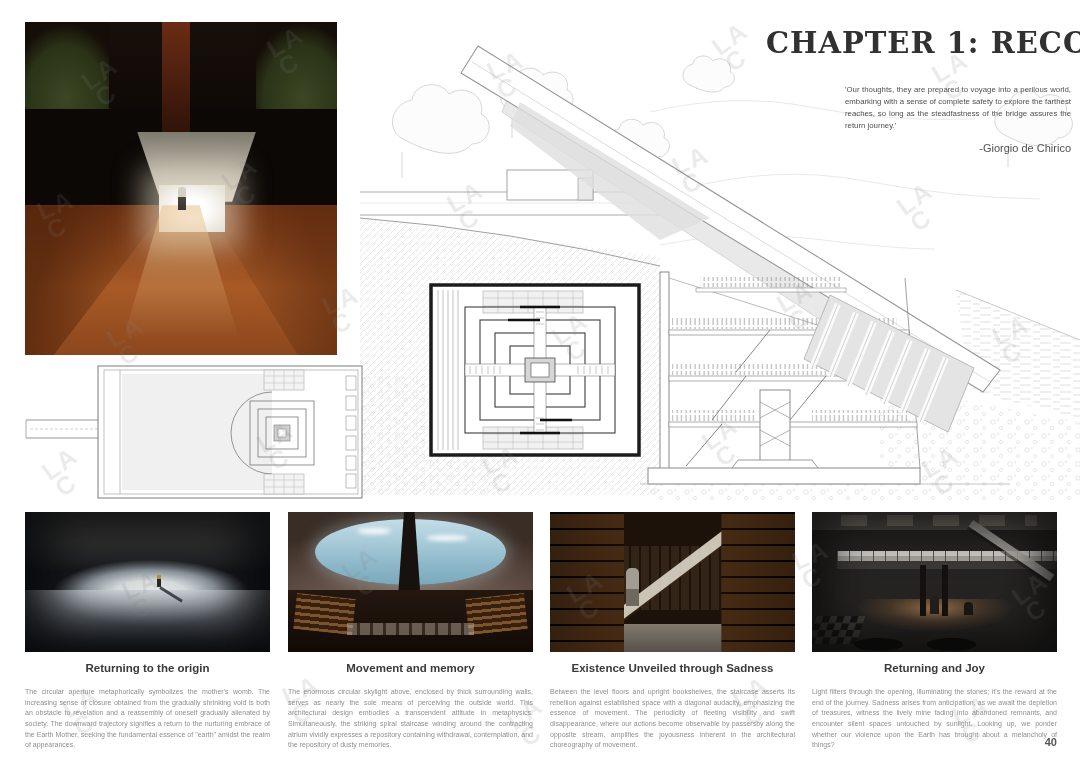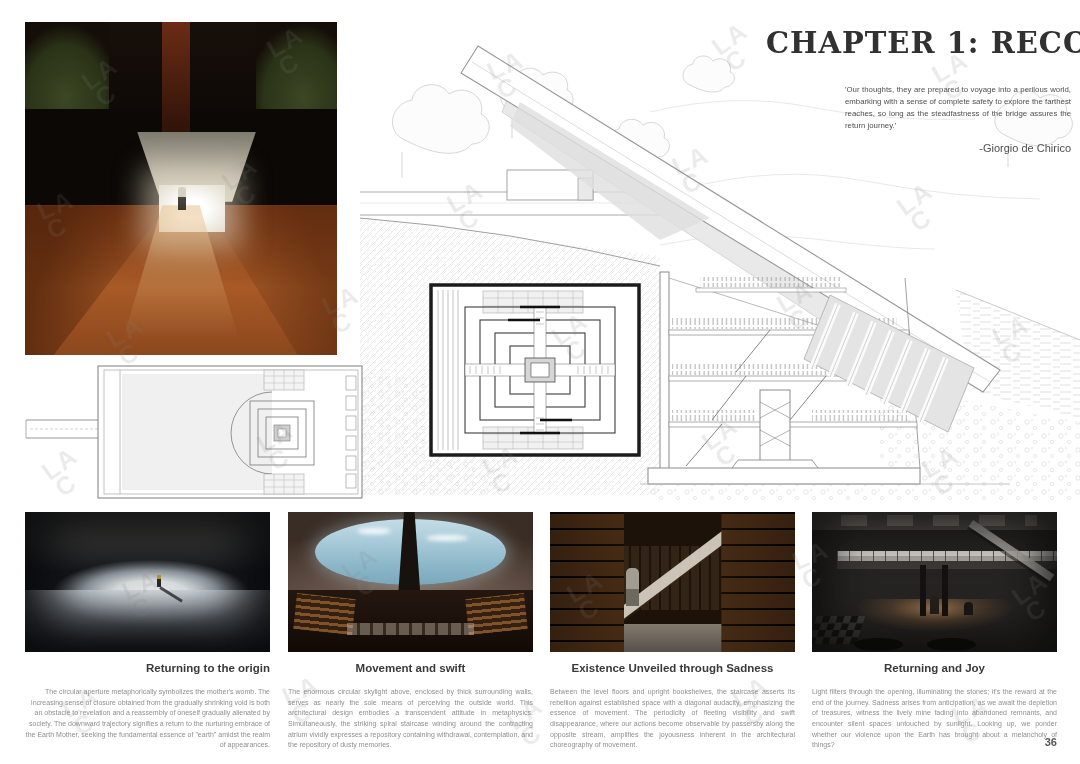--- a/index.html
+++ b/index.html
@@ -118,21 +118,21 @@
   .r4 .o1{left:17%;width:20%;} .r4 .o2{left:47%;width:20%;}
   .r4 .fig{position:absolute;width:9px;height:13px;border-radius:4px 4px 0 0;background:#1a1815;}
   .r4 .f1{left:48%;top:60%;height:18px;background:#241f1a;} .r4 .f2{left:62%;top:64%;}
   .r4 .vig{position:absolute;inset:0;box-shadow:inset 0 0 40px 18px rgba(10,10,10,.8);}
 
   
   .colcap{position:absolute;top:662px;width:245px;text-align:center;font-weight:700;
      font-size:11.5px;color:#3a3a3a;}
   .colbody{position:absolute;top:687px;width:245px;font-size:7px;line-height:1.52;
      color:#8f8f8f;text-align:justify;}
-  .cap1,.body1{left:25px;text-align:right;} .cap2,.body2{left:288px;} .cap3,.body3{left:550px;} .cap4,.body4{left:812px;}
+  .cap1,.body1{left:25px;} .cap2,.body2{left:288px;} .cap3,.body3{left:550px;} .cap4,.body4{left:812px;}
 
   .pageno{position:absolute;top:736px;font-weight:700;font-size:11px;color:#555;}
   .pn-left{left:25px;margin-top:39px;} .pn-right{right:23px;}
 
   
   #wm-layer{position:absolute;inset:0;z-index:9;pointer-events:none;}
   .wm{position:absolute;width:60px;color:#808080;opacity:.15;font-weight:700;line-height:.82;
       transform:translate(-50%,-50%) rotate(-30deg);}
   .wm .l1{display:block;font-size:25px;letter-spacing:2px;}
   .wm .l2{display:block;font-size:25px;margin-left:1px;}
@@ -391,31 +391,31 @@
     <div class="col c2"></div>
     <div class="checker"></div>
     <div class="oval o1"></div>
     <div class="oval o2"></div>
     <div class="fig f1"></div>
     <div class="fig f2"></div>
     <div class="vig"></div>
   </div>
 
   <div class="colcap cap1">Returning to the origin</div>
-  <div class="colcap cap2">Movement and swift</div>
+  <div class="colcap cap2">Movement and memory</div>
   <div class="colcap cap3">Existence Unveiled through Sadness</div>
   <div class="colcap cap4">Returning and Joy</div>
 
   <div class="colbody body1">The circular aperture metaphorically symbolizes the mother's womb. The increasing sense of closure obtained from the gradually shrinking void is both an obstacle to revelation and a reassembly of oneself gradually alienated by society. The downward trajectory signifies a return to the nurturing embrace of the Earth Mother, seeking the fundamental essence of "earth" amidst the realm of appearances.</div>
   <div class="colbody body2">The enormous circular skylight above, enclosed by thick surrounding walls, serves as nearly the sole means of perceiving the outside world. This architectural design embodies a transcendent attitude in metaphysics. Simultaneously, the striking spiral staircase winding around the contracting atrium vividly expresses a repository containing withdrawal, contemplation, and the repository of dusty memories.</div>
   <div class="colbody body3">Between the level floors and upright bookshelves, the staircase asserts its rebellion against established space with a diagonal audacity, emphasizing the essence of movement.  The periodicity of fleeting visibility and swift disappearance, where our actions become observable by passersby along the opposite stream, amplifies the joyousness inherent in the architectural choreography of movement.</div>
   <div class="colbody body4">Light filters through the opening, illuminating the stones; it's the reward at the end of the journey. Sadness arises from anticipation, as we await the depletion of treasures, witness the lively mine fading into abandoned remnants, and encounter silent spaces untouched by sunlight. Looking up, we ponder whether our violence upon the Earth has brought about a melancholy of things?</div>
 
   <div class="pageno pn-left">35</div>
-  <div class="pageno pn-right">36</div>
+  <div class="pageno pn-right">40</div>
 
   <div id="wm-layer">
       <div class="wm" style="left: 115px; top: 75px; transform: translate(-50%, -50%) rotate(-36deg);">
         <span class="l1">LA</span>
         <span class="l2">C</span>
       </div>
       <div class="wm" style="left: 300px; top: 45px; transform: translate(-50%, -50%) rotate(-30deg);">
         <span class="l1">LA</span>
         <span class="l2">C</span>
       </div>

